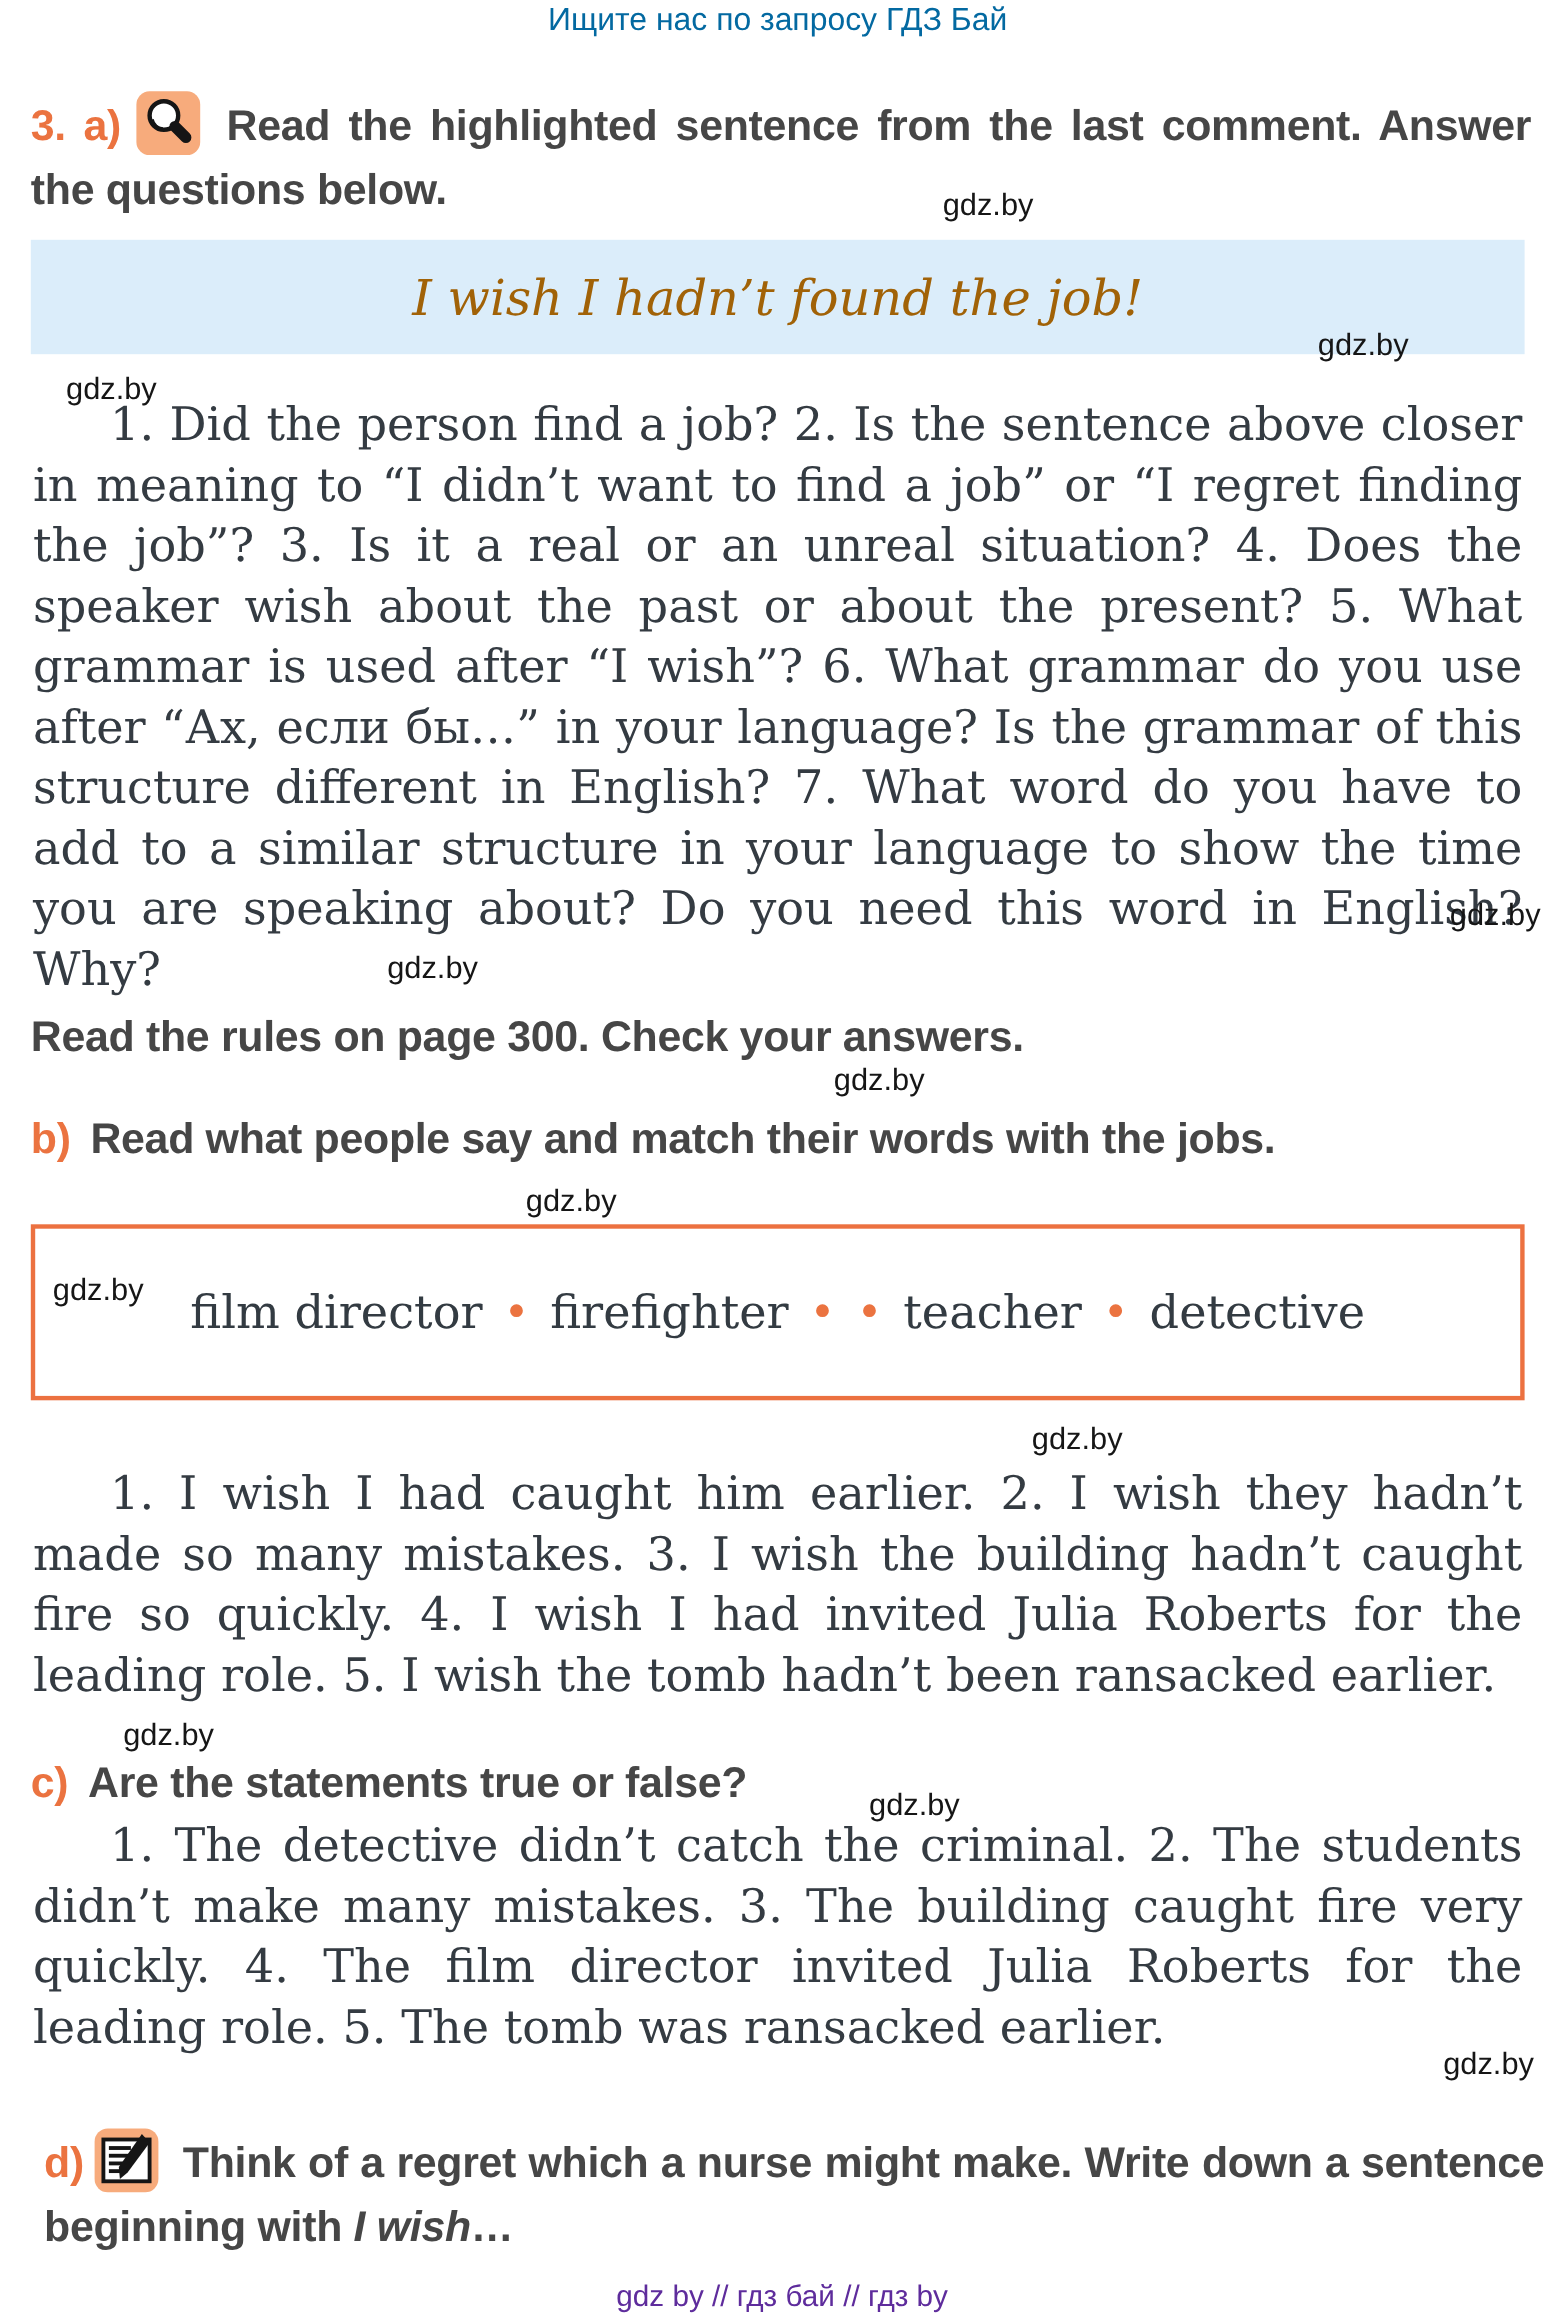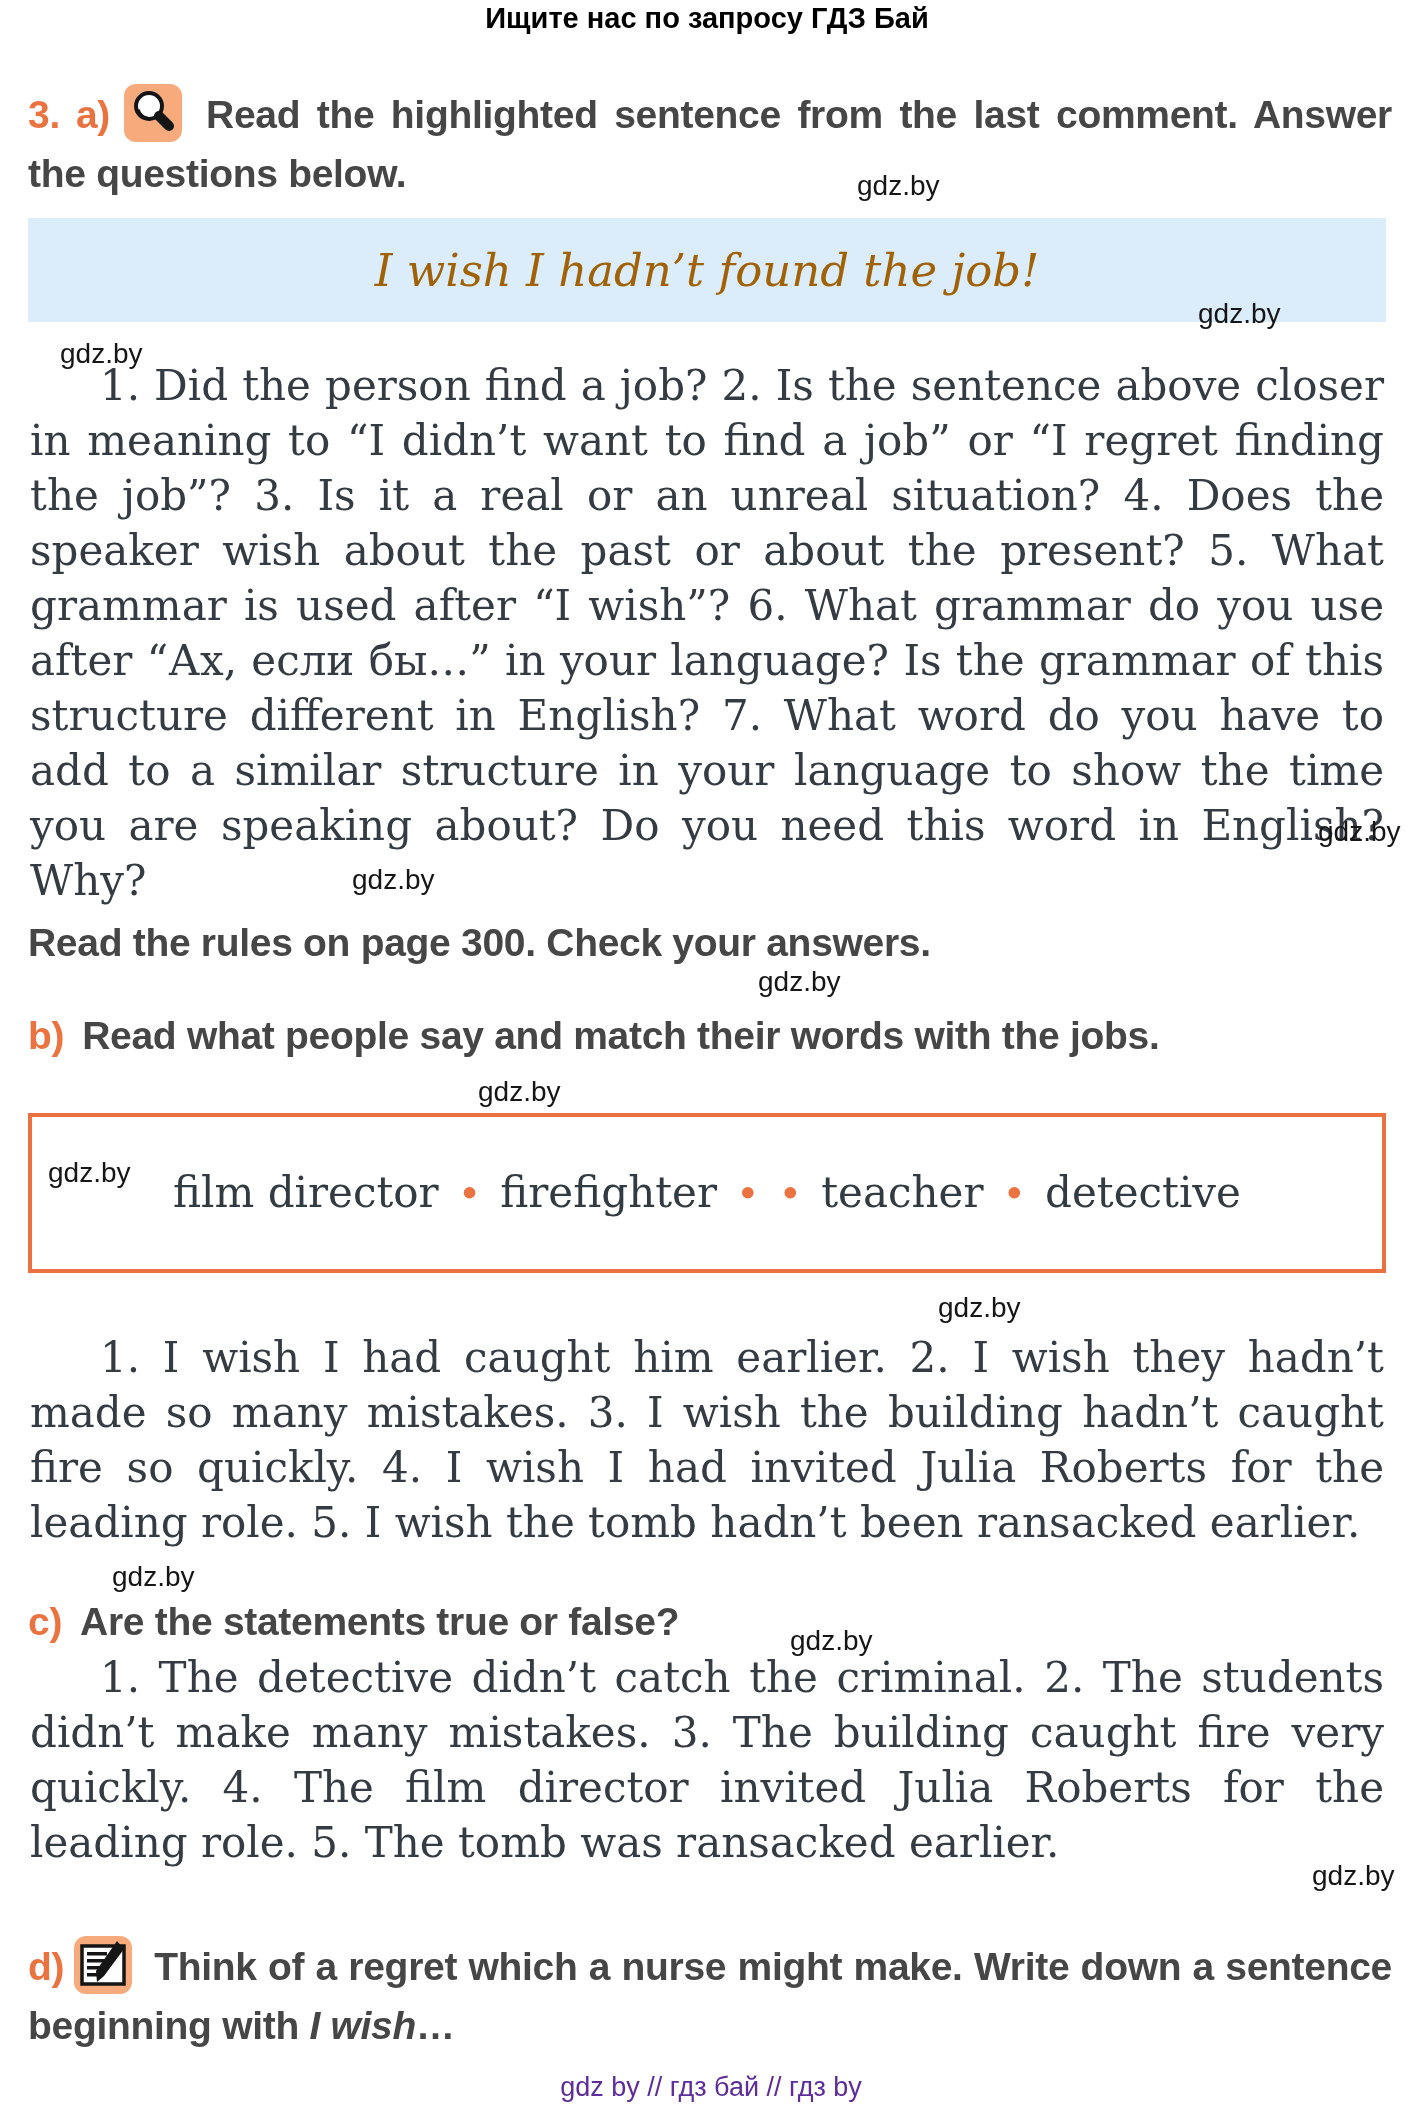--- a/index.html
+++ b/index.html
@@ -6,21 +6,21 @@
   body{
     position:relative;
     width:1414px;height:2105px;
     background:#ffffff;
     font-family:"Liberation Sans",sans-serif;
     overflow:hidden;
   }
   .abs{position:absolute;}
   
   .promo{top:2px;left:0;width:100%;text-align:center;
-    color:#000000;font-size:29px;font-weight:700;}
+    color:#0369a1;font-size:29px;font-weight:400;}
   
   .hd{font-weight:700;color:#464646;font-size:39px;line-height:54px;
       letter-spacing:-0.3px;}
   .orange{color:#EB7340;}
   .hd-gap{margin-left:18px;}
   .num{margin-right:16px;}
   .letter{margin-right:14px;}
   .icon-chip{display:inline-block;width:58px;height:58px;background:#F7AB7C;
       border-radius:12px;vertical-align:middle;position:relative;top:-5px;
       margin-right:24px;}
@@ -88,21 +88,21 @@
 </div>
 
 <p class="abs serifp" style="left:30px;top:1330px;margin:0;">1. I wish I had caught him earlier. 2. I wish they hadn’t made so many mistakes. 3. I wish the building hadn’t caught fire so quickly. 4. I wish I had invited Julia Roberts for the leading role. 5. I wish the tomb hadn’t been ransacked earlier.</p>
 
 <div class="abs hd" style="left:28px;top:1595px;width:1364px;">
   <span class="orange">c)</span><span class="hd-gap">Are the statements true or false?</span>
 </div>
 
 <p class="abs serifp" style="left:30px;top:1650px;margin:0;">1. The detective didn’t catch the criminal. 2. The students didn’t make many mistakes. 3. The building caught fire very quickly. 4. The film director invited Julia Roberts for the leading role. 5. The tomb was ransacked earlier.</p>
 
-<div class="abs hd" style="left:28px;top:1940px;width:1364px;text-align:justify;">
+<div class="abs hd" style="left:40px;top:1940px;width:1364px;text-align:justify;">
   <span class="orange" style="margin-right:10px;">d)</span><span class="icon-chip" style="margin-right:22px;"><svg viewBox="0 0 58 58" width="58" height="58">
       <rect x="8" y="10" width="42" height="38" fill="#ffffff" stroke="#151515" stroke-width="3.5"></rect>
       <rect x="13" y="16" width="20" height="3.5" fill="#151515"></rect>
       <rect x="13" y="23" width="20" height="3.5" fill="#151515"></rect>
       <rect x="13" y="30" width="20" height="3.5" fill="#151515"></rect>
       <rect x="13" y="37" width="14" height="3.5" fill="#151515"></rect>
       <path d="M43 5 L50 13 L30 40 L23 46 L22 35 Z" fill="#151515"></path>
     </svg></span><span>Think of a regret which a nurse might make. Write down a sentence beginning with </span><span class="ital">I wish</span><span>…</span>
 </div>
 

